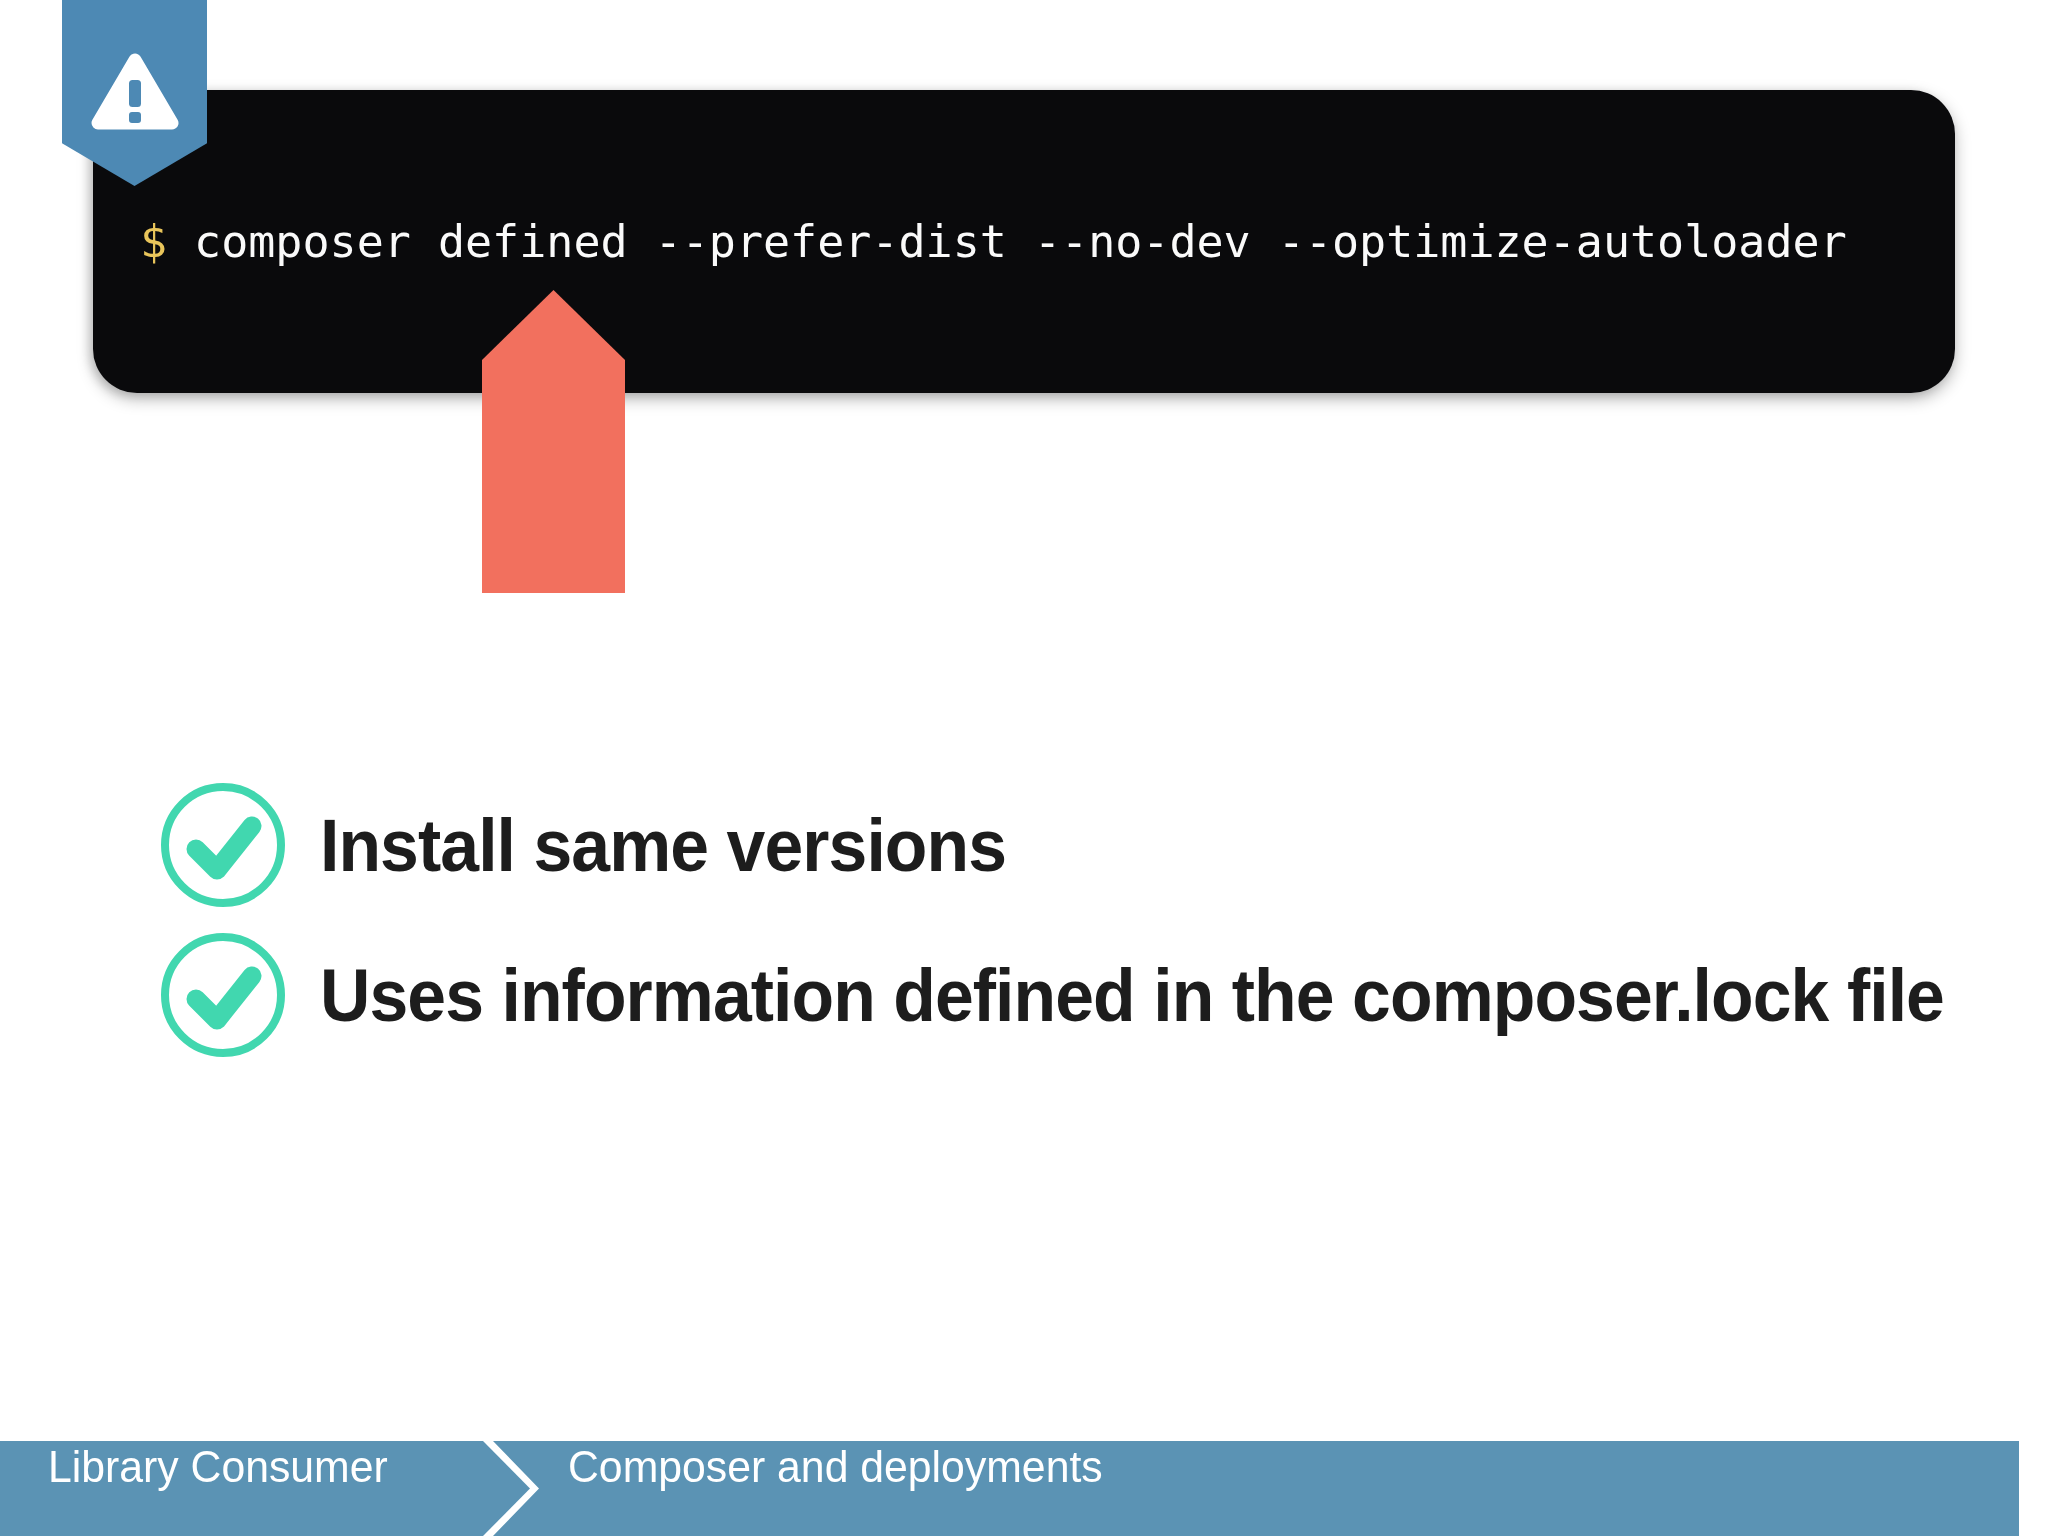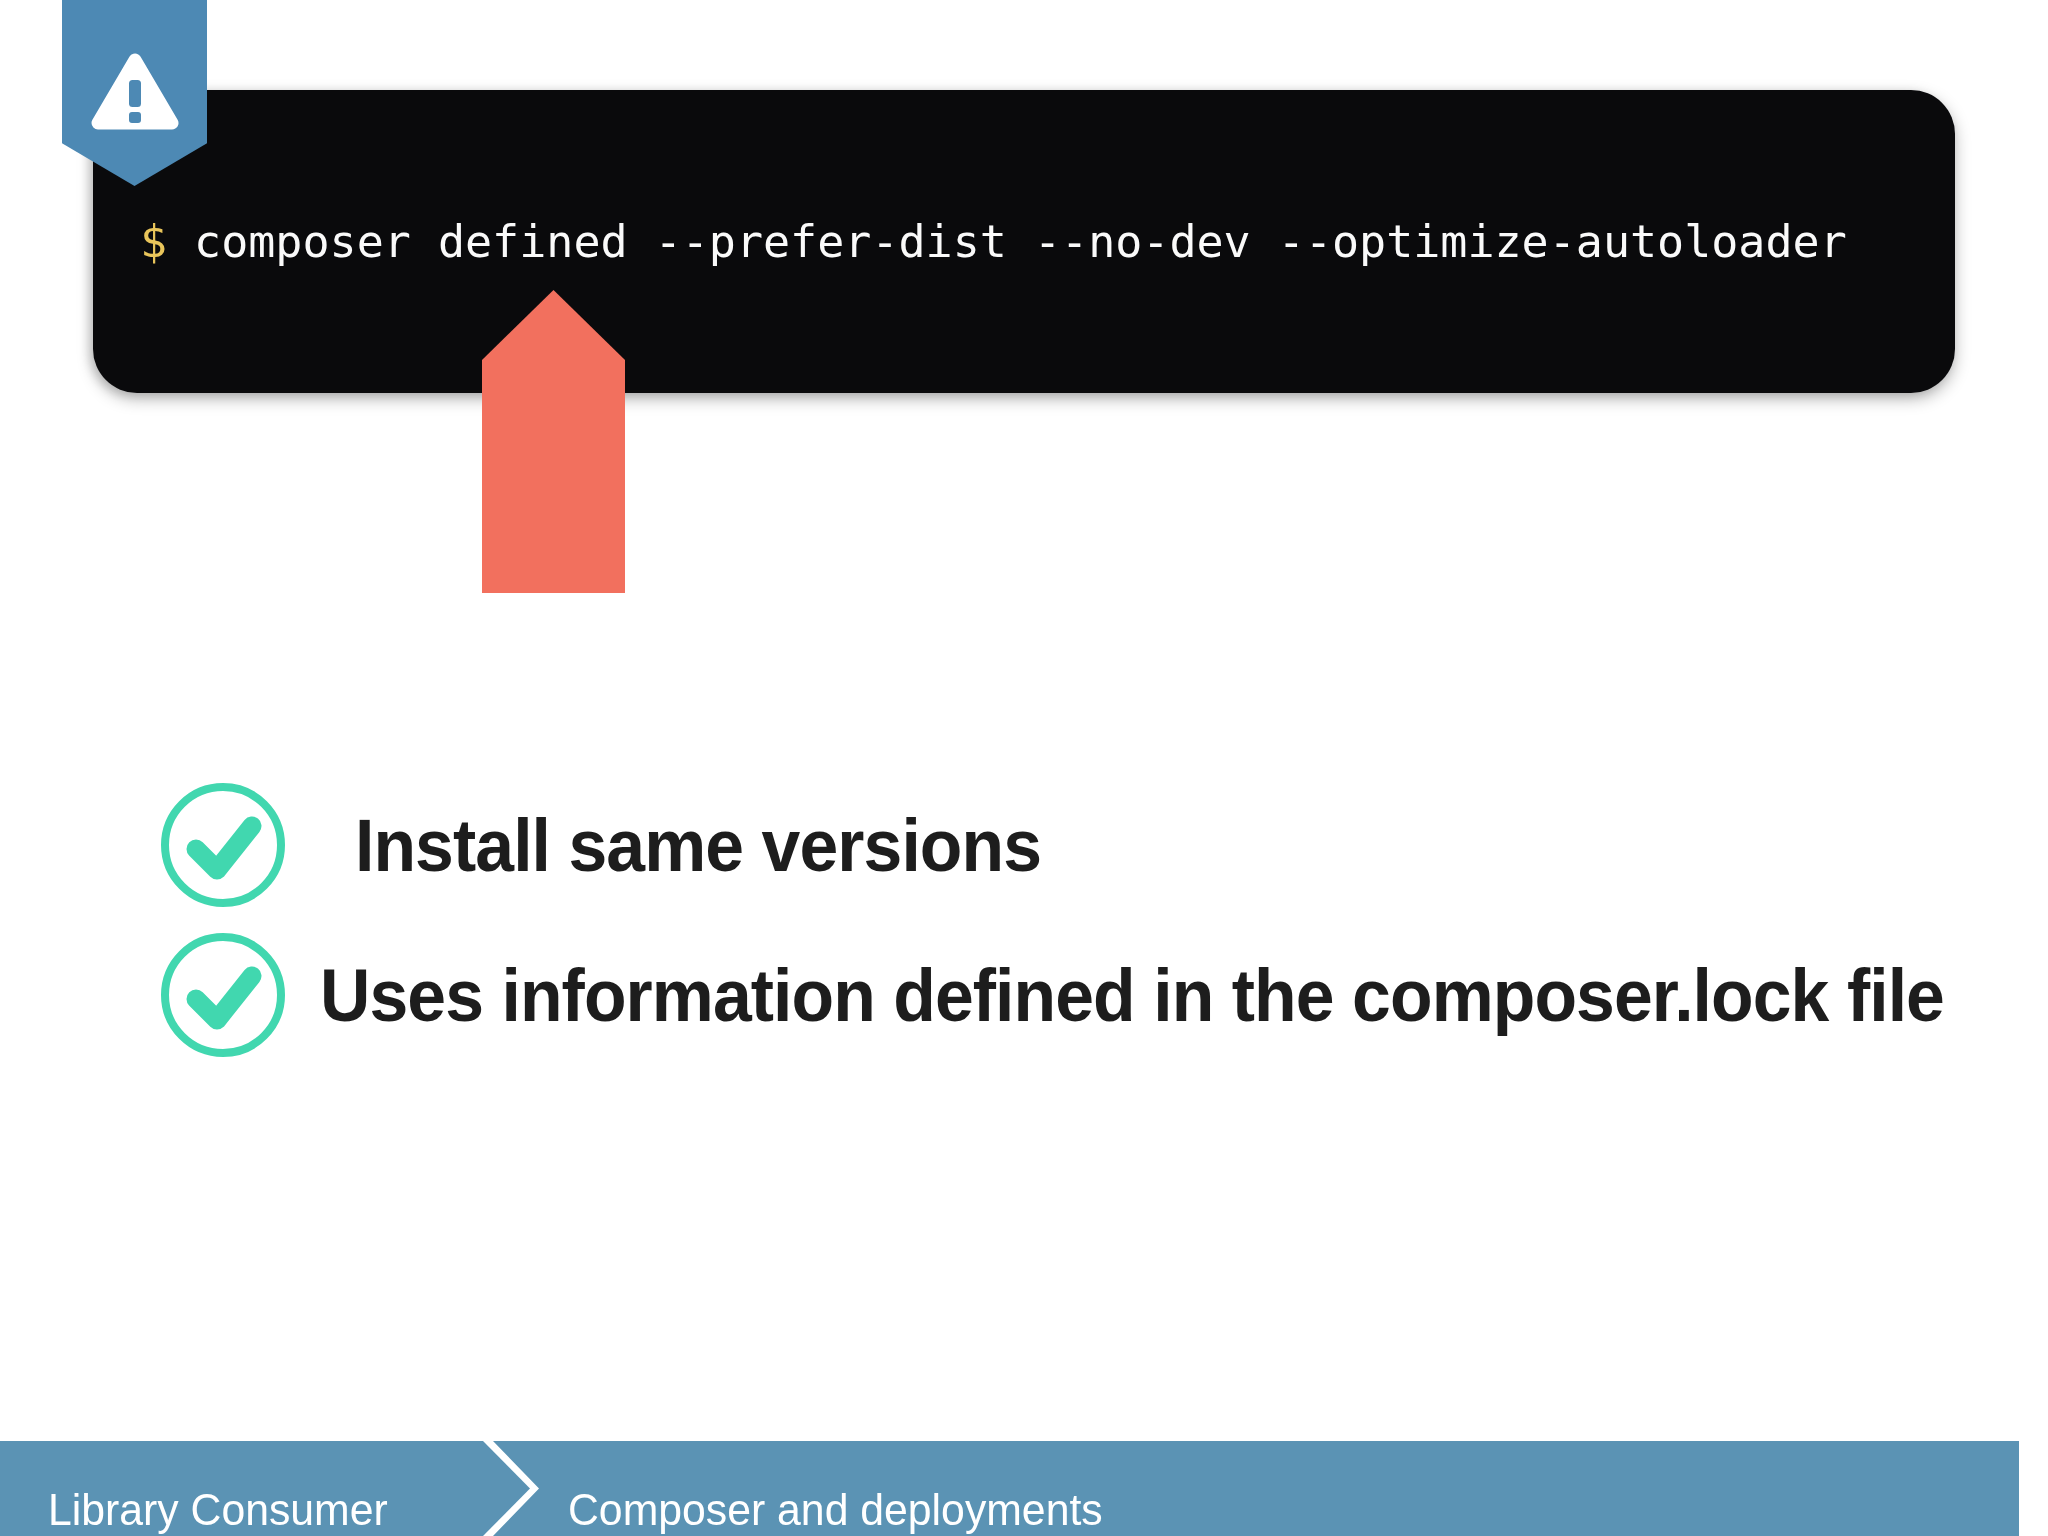--- a/index.html
+++ b/index.html
@@ -64,42 +64,42 @@
     clip-path: polygon(50% 0, 100% 23.1%, 100% 100%, 0 100%, 0 23.1%);
   }
 
   
   .bullet {
     position: absolute;
     left: 158px;
     display: flex;
     align-items: center;
   }
-  .bullet-1 { top: 780px; gap: 35px; }
+  .bullet-1 { top: 780px; }
   .bullet-2 { top: 930px; }
   .bullet svg { flex: 0 0 auto; }
   .bullet-label {
     margin-left: 32px;
     color: #1d1d1d;
     font-size: 75px;
     font-weight: bold;
     letter-spacing: -1px;
     transform: scaleX(0.93);
     transform-origin: left center;
     white-space: nowrap;
   }
 
   
   .bar-seg {
     position: absolute;
     top: 1441px;
     height: 95px;
     background: #5b93b4;
     display: flex;
-    align-items: flex-end;
+    align-items: flex-start;
     color: #ffffff;
     font-size: 45px;
     font-weight: 400;
   }
   .bar-left {
     left: 0;
     width: 530px;
     clip-path: polygon(0 0, 483px 0, 530px 47.5px, 483px 95px, 0 95px);
     padding-left: 0;
   }

